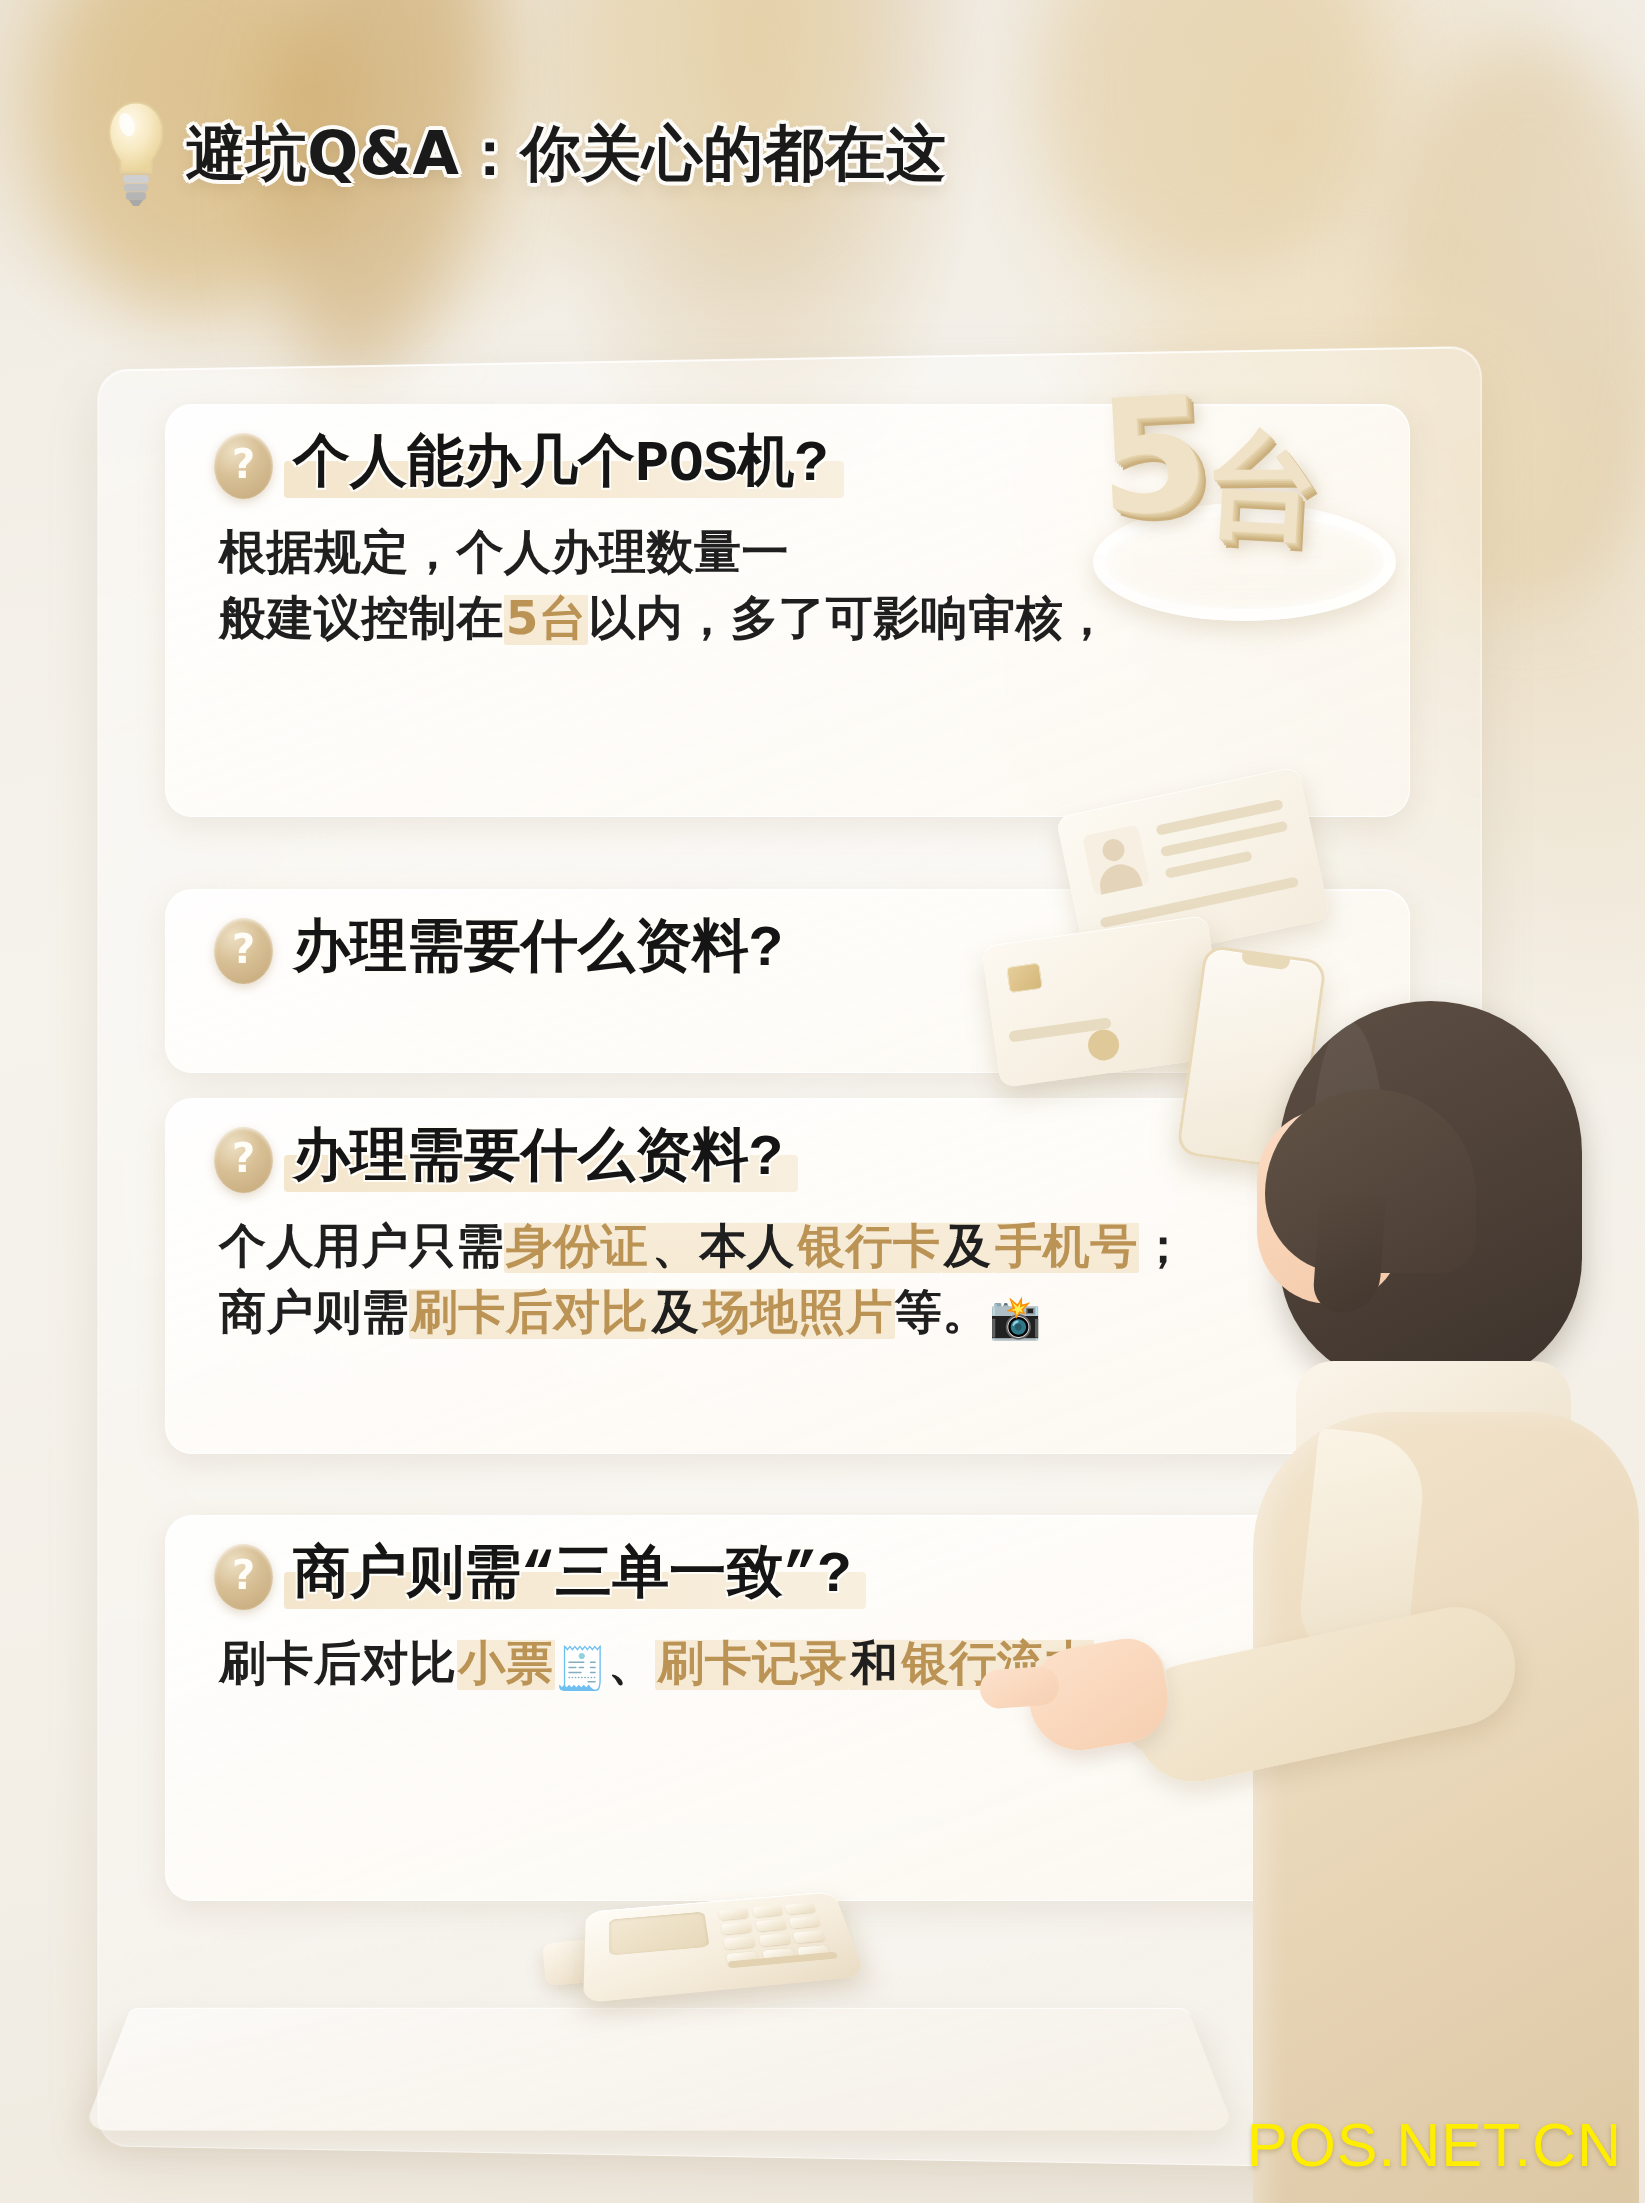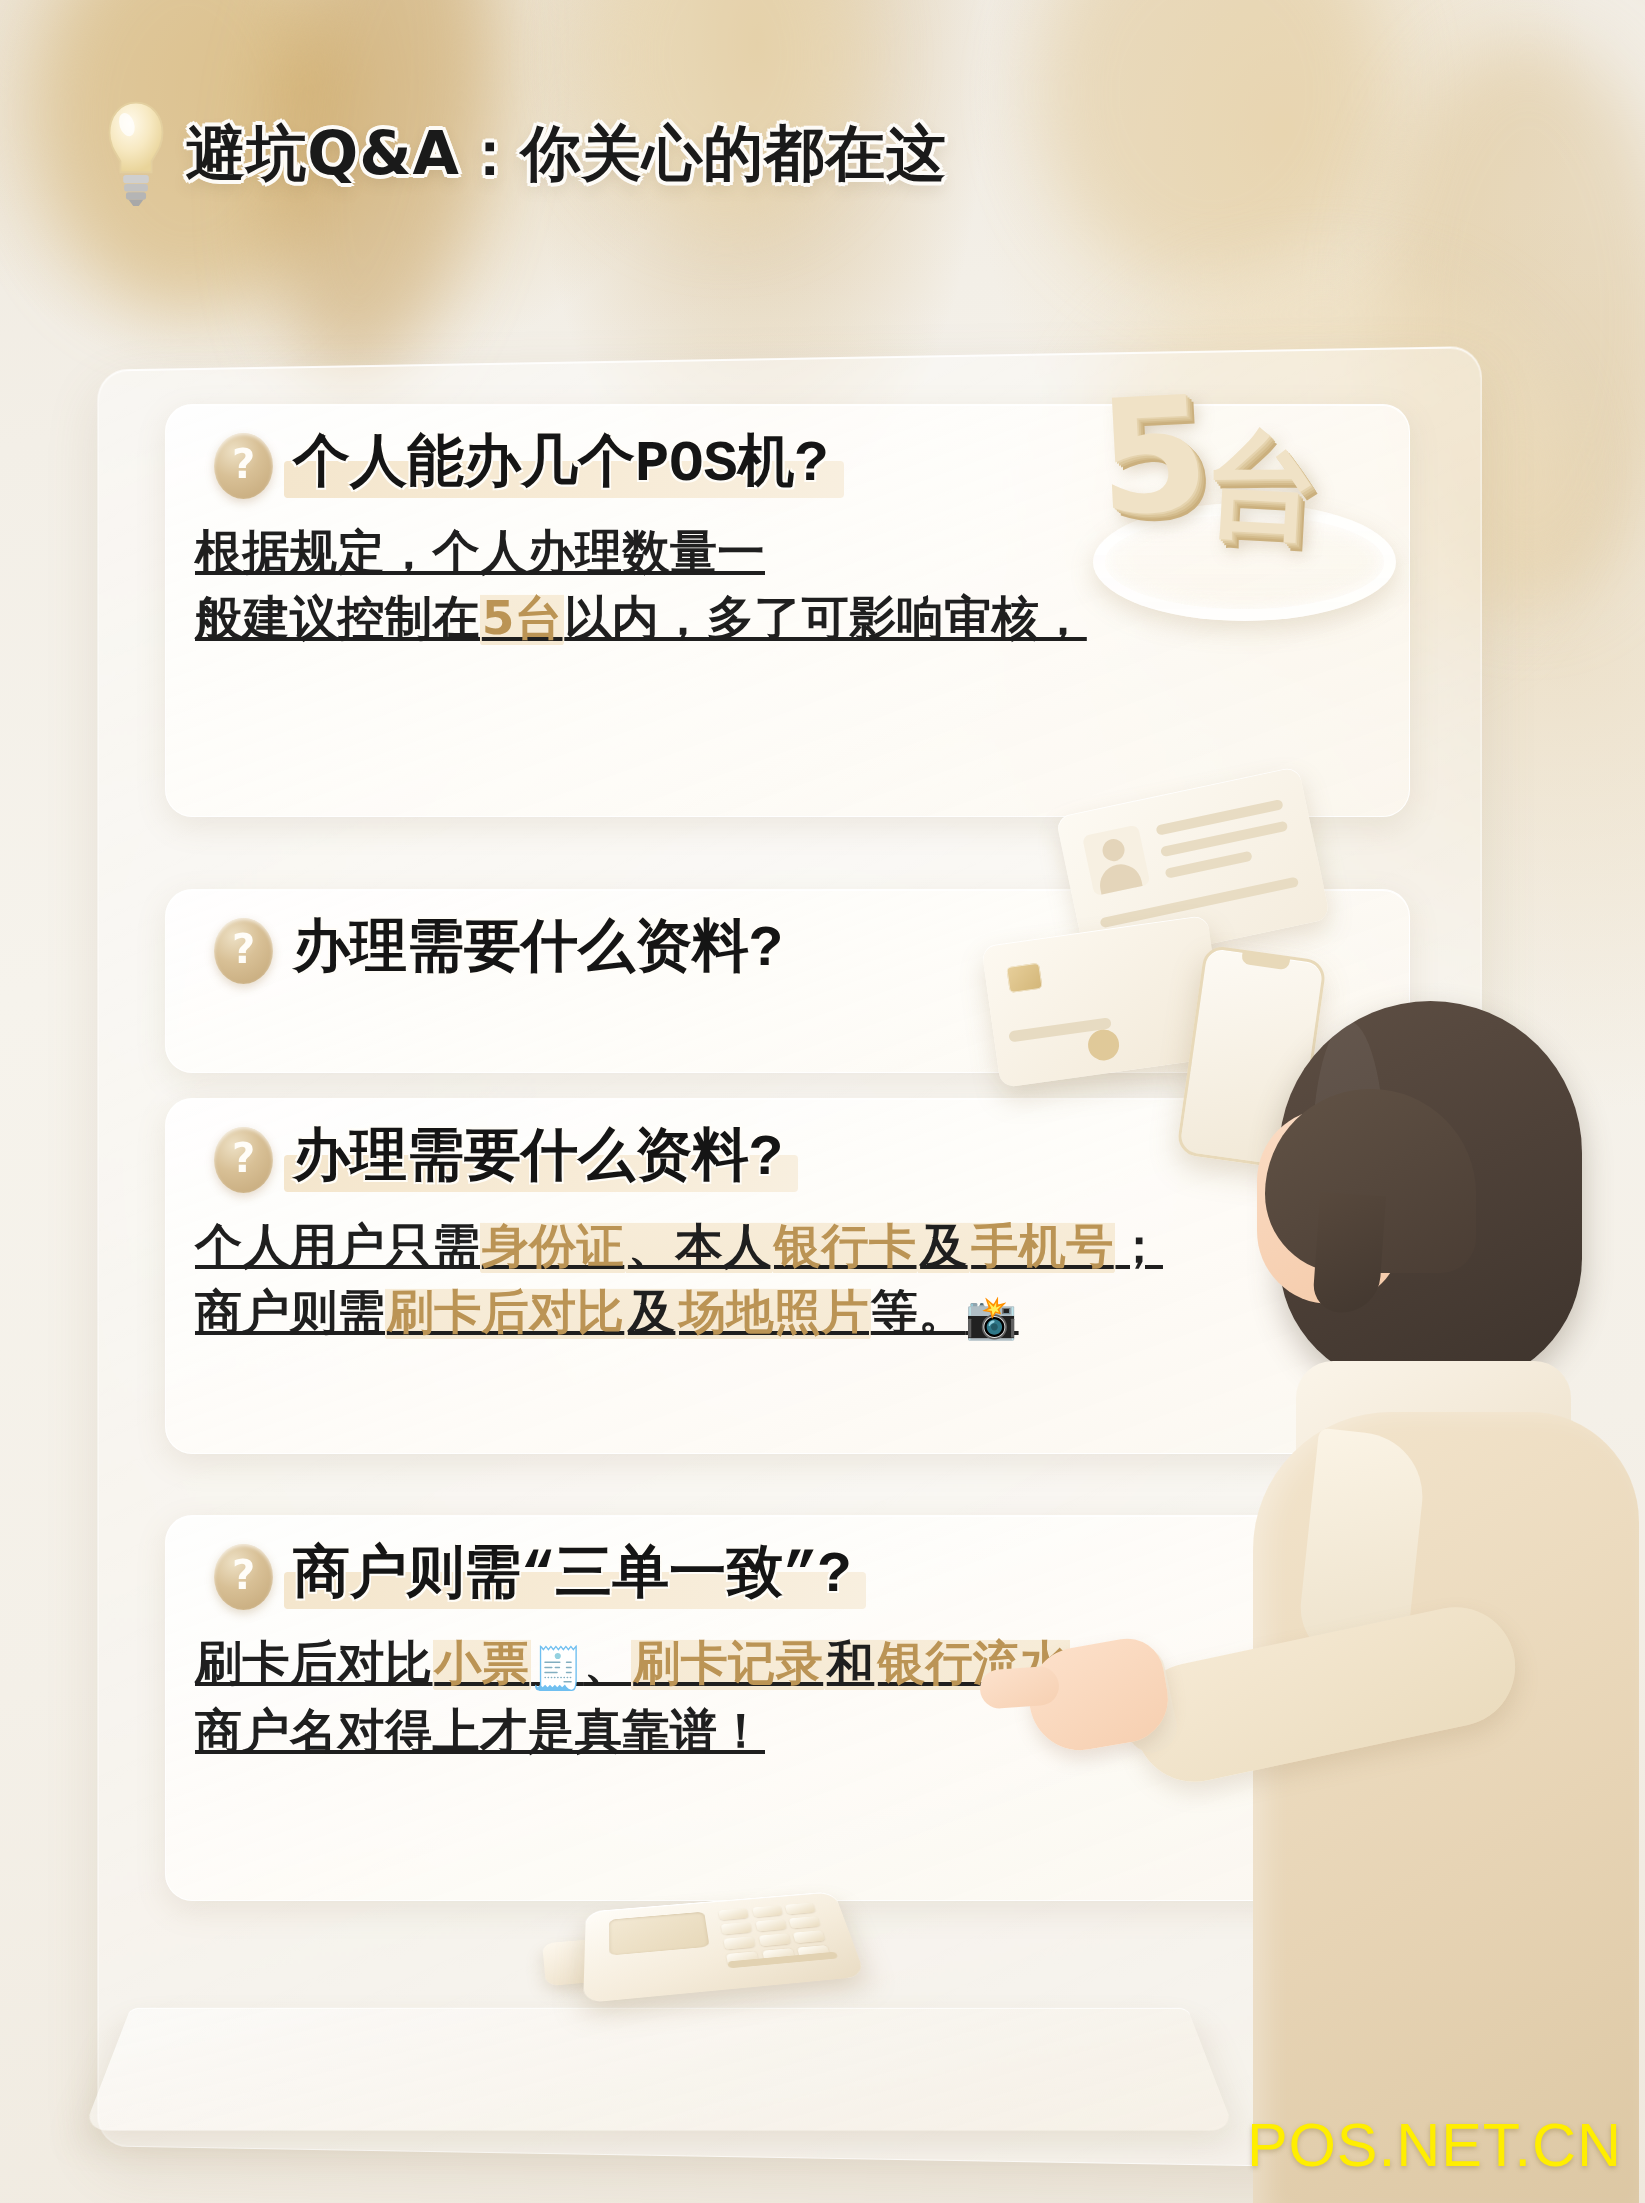--- a/index.html
+++ b/index.html
@@ -110,24 +110,24 @@
   }
   .q-text {
     position:relative; z-index:1;
     font-family:Liberation Mono, monospace;
     font-size:57px; font-weight:bold; color:#151515; line-height:1.06;
     white-space:nowrap;
     text-shadow:-1.8px -1.8px 0 #fffdf8, 1.8px -1.8px 0 #fffdf8, -1.8px 1.8px 0 #fffdf8, 1.8px 1.8px 0 #fffdf8;
   }
 
   .a-body {
-    padding:20px 55px 0 29px;
+    padding:20px 55px 0 53px;
     font-family:"DejaVu Sans","Liberation Sans",sans-serif;
     font-size:47px; font-weight:bold; color:#1f1f1f;
-    line-height:1.42; letter-spacing:0.5px;text-decoration:underline;
+    line-height:1.42; letter-spacing:0.5px;
   }
   .a-body .hl {
     color:#bb9455;
     background:linear-gradient(180deg, rgba(248,238,219,0) 8%, #f7ecd8 10%, #f6ead4 100%);
     border-radius:2.8px; padding:0 1.8px;
   }
   .a-body .plain-bg {
     background:linear-gradient(180deg, rgba(248,238,219,0) 8%, #f7ecd8 10%, #f6ead4 100%);
     padding:0 1.8px;
   }
@@ -465,21 +465,20 @@
       <div class="card" id="card-4">
         <div class="q-row">
           <div class="q-badge">?</div>
           <div class="q-text-wrap">
             <div class="q-hl"></div>
             <div class="q-text">商户则需“三单一致”?</div>
           </div>
         </div>
         <div class="a-body">
           <div><span>刷卡后对比</span><span class="hl">小票</span><span class="emoji">🧾</span><span>、</span><span class="hl">刷卡记录</span><span class="plain-bg">和</span><span class="hl">银行流水</span><span>，</span></div>
-          <div><span>商户名对得上才是真靠谱！</span></div>
         </div>
       </div>
     </div>
 
   <div id="watermark">POS.NET.CN</div>
 
 </div>
 
 
 </body></html>

